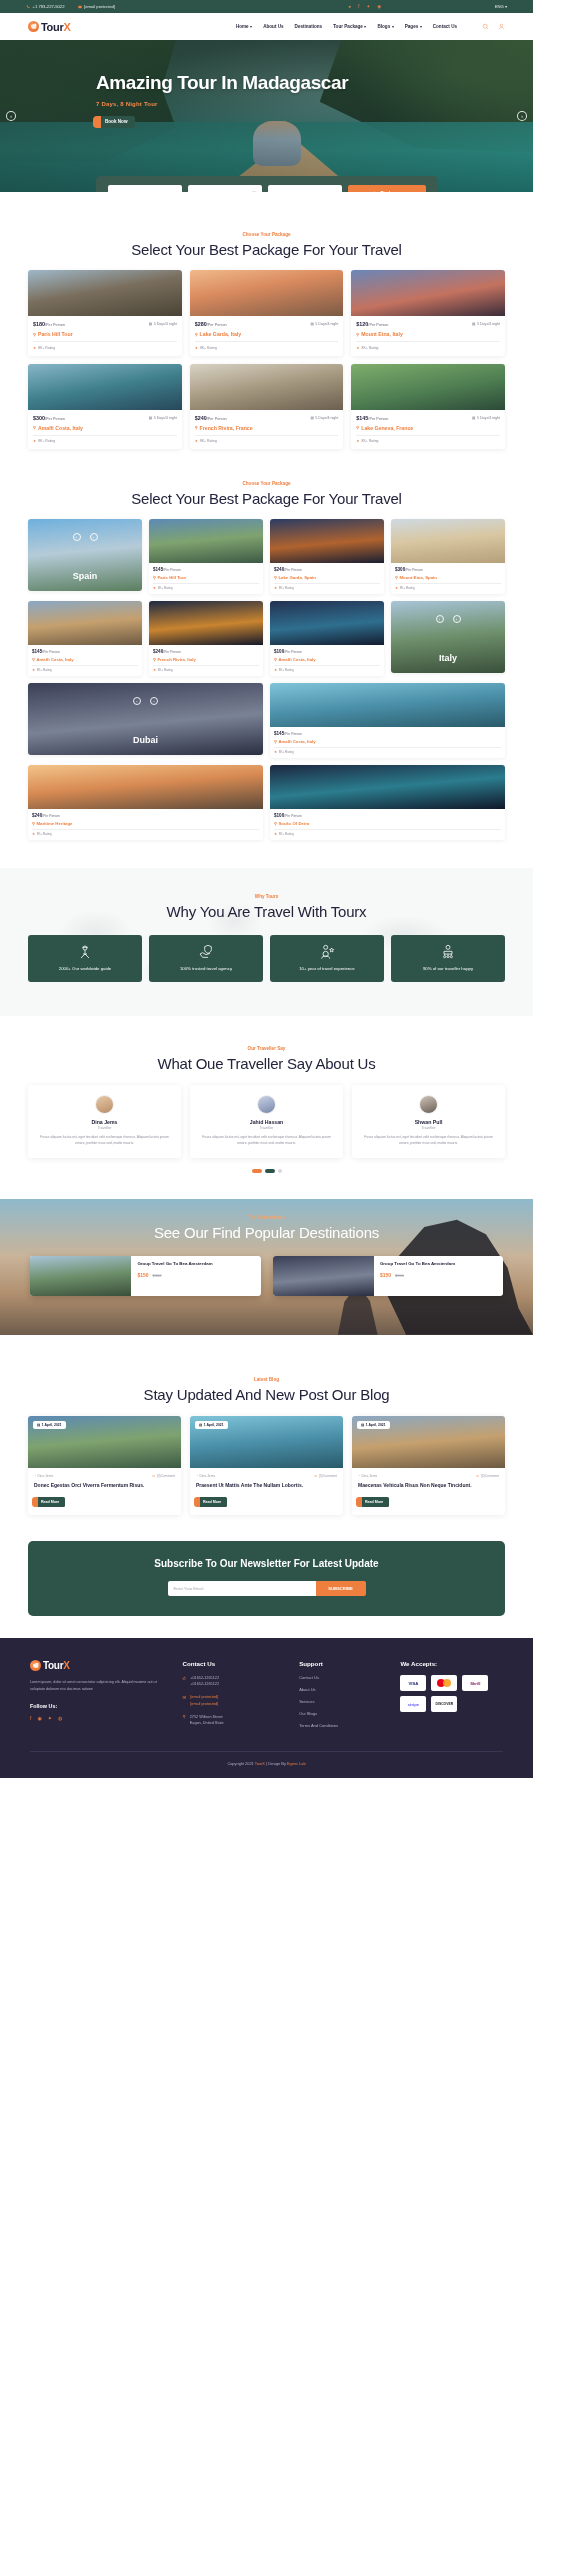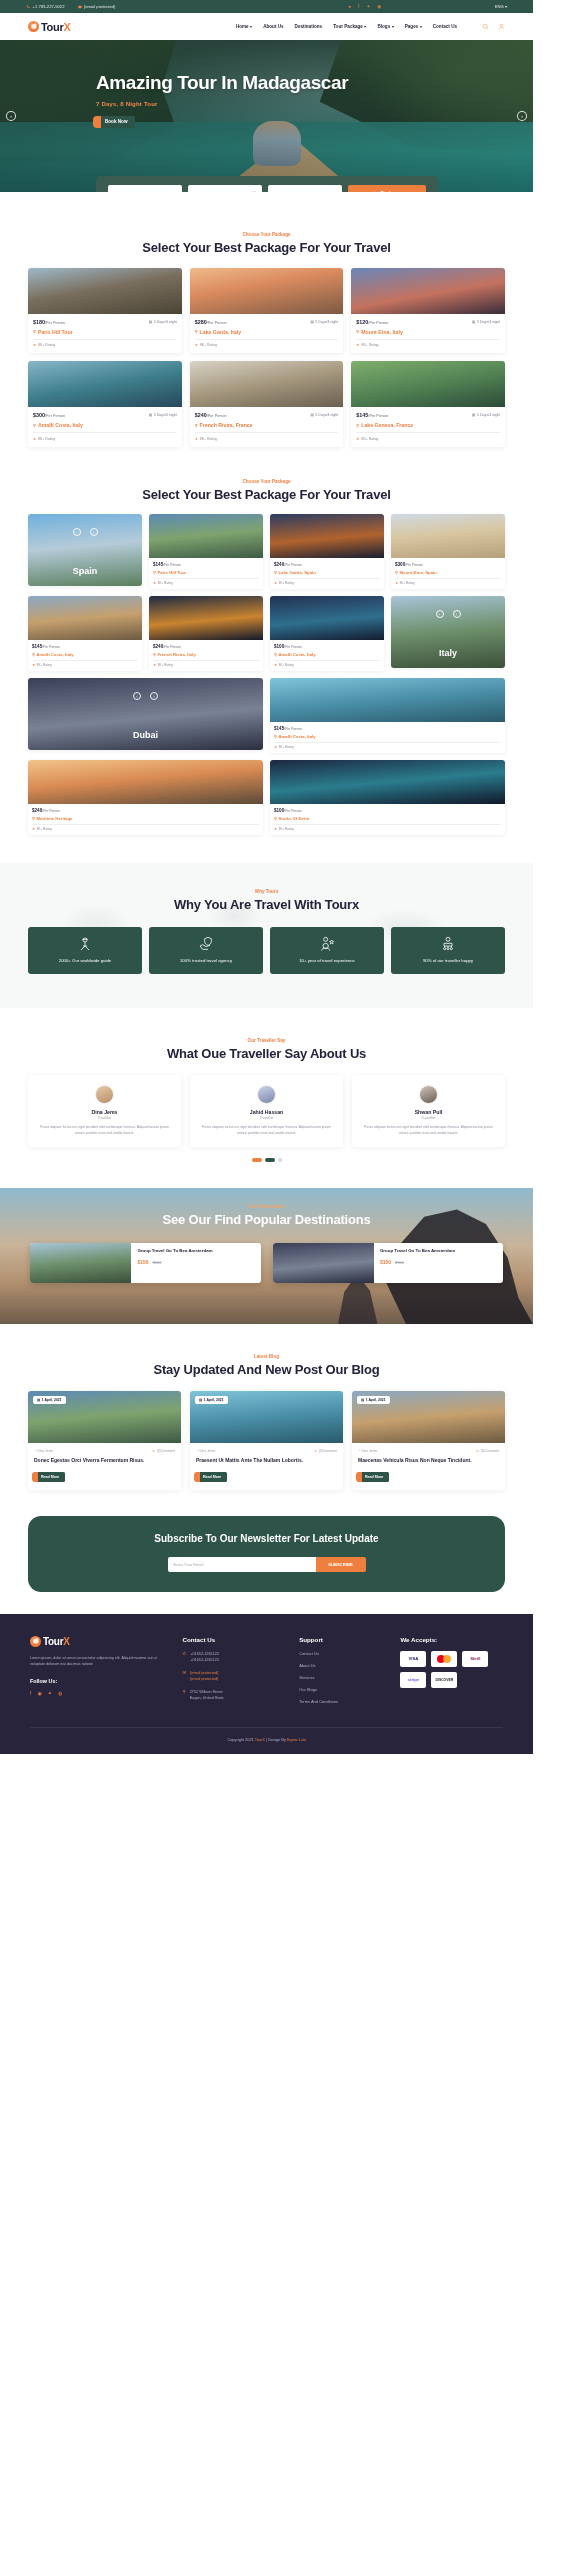--- a/index.html
+++ b/index.html
@@ -128,21 +128,21 @@
     background:#ef7f3e; color:#fff; border-radius:2px; height:16px; width:78px;
     display:flex; align-items:center; justify-content:center; gap:3px;
     font-size:4.6px; font-weight:700; border:none;
   }
   .sb-btn svg{ width:5px;height:5px; stroke:#fff; fill:none; stroke-width:1.8; }
 
   
   .sec { padding:0 28px; }
   .eyebrow { text-align:center; color:#ef7f3e; font-size:4.6px; font-weight:700; margin-bottom:3px; }
   .sec-title {
-    text-align:center; font-size:13px; font-weight:700; line-height:1.28;
+    text-align:center; font-size:15px; font-weight:400; line-height:1.28;
     color:#23233c; letter-spacing:-.2px;
   }
 
   
   .pkg-grid { display:grid; grid-template-columns:repeat(3,1fr); gap:8px; margin-top:11px; }
   .pkg-card { background:#fff; border-radius:3px; box-shadow:0 1px 5px rgba(0,0,0,.08); overflow:hidden; }
   .pkg-img { height:46px; position:relative; }
   .pkg-body { padding:5px 5px 6px; }
   .pkg-row1 { display:flex; justify-content:space-between; align-items:center; }
   .pkg-price { font-size:5.4px; font-weight:700; color:#23233c; }
@@ -243,21 +243,21 @@
   .bbtn{
     margin-top:6px; display:inline-flex; align-items:center; position:relative;
     background:#2e5449; color:#fff; font-size:3.6px; font-weight:700;
     padding:3px 6px 3px 3px; border-radius:1.5px; border:none;
   }
   .bbtn:before{ content:""; position:absolute; left:-2.5px;top:0;bottom:0;width:6px;background:#ef7f3e;border-radius:3px 0 0 3px; }
   .bbtn span{ position:relative; z-index:2; padding-left:4px; }
 
   
   .news-wrap{ padding:0 28px; margin-top:26px; }
-  .news{ background:#2e5449; border-radius:13px; padding:16px 22px 20px; text-align:center; }
+  .news{ background:#2e5449; border-radius:5px; padding:16px 22px 20px; text-align:center; }
   .news h3{ color:#fff; font-size:10px; font-weight:700; line-height:1.35; }
   .news-form{ margin-top:11px; display:flex; justify-content:center; gap:0; }
   .news-input{
     background:#fff; border-radius:2px 0 0 2px; height:15px; width:148px;
     display:flex; align-items:center; padding:0 6px; font-size:4px; color:#a5a5b2;
   }
   .news-btn{
     background:#ef7f3e; color:#fff; border-radius:0 2px 2px 0; height:15px; width:50px;
     display:flex; align-items:center; justify-content:center; font-size:4.2px; font-weight:700; border:none;
   }
@@ -707,21 +707,21 @@
     <div class="pop-title">Group Travel Go To Bea Amsterdam</div>
     <div class="pop-prices">
       <span class="pop-new">$150</span>
       <span class="pop-old">$300</span>
     </div>
   </div>
 </div>
       </div>
   </div>
 
-  <div class="sec" style="padding-top:30px;">
+  <div class="sec" style="padding-top:42px;">
     <div class="eyebrow">Latest Blog</div>
     <div class="sec-title">Stay Updated And New Post Our Blog</div>
     <div class="blog-grid" id="blogGrid">
 <div class="bcard">
   <div class="bimg imgG">
     <div class="bdate"><span>▤</span>1 April, 2021</div>
   </div>
   <div class="bbody">
     <div class="bmeta">
       <span><b style="color:#ef7f3e;font-weight:400;">◔</b>Dina Jems</span>

